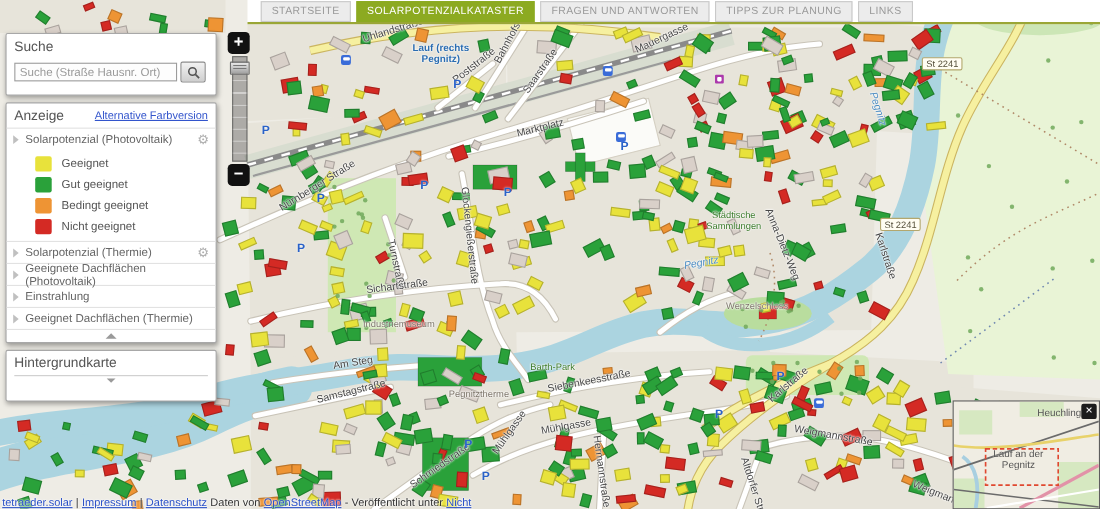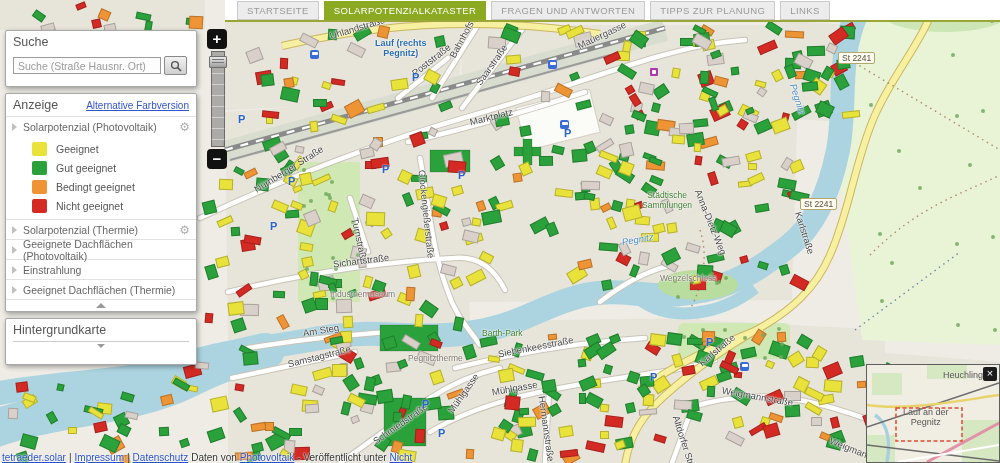--- a/index.html
+++ b/index.html
@@ -885,15 +885,15 @@
         <path d="M 0,80 L 132,96" stroke="#6b6b6b" stroke-width="1.4" fill="none"></path>
         <path d="M 0,40 C 40,46 90,36 132,30" stroke="#e8d26a" stroke-width="2.5" fill="none"></path>
         <path d="M 60,97 L 132,58" stroke="#e292a8" stroke-width="3" fill="none"></path>
         <path d="M 30,97 L 132,80" stroke="#fff" stroke-width="2" fill="none"></path>
         <rect x="29" y="43" width="66" height="33" fill="none" stroke="#e04830" stroke-width="1.5" stroke-dasharray="4 2.5"></rect>
       </svg>
     <div id="mini-close">×</div>
   <div class="mm-label" style="left: 76px; top: 5px;">Heuchling</div><div class="mm-label" style="left: 36px; top: 42px;">Lauf an der
 Pegnitz</div></div>
 
-  <div id="attrib"><a>tetraeder.solar</a><span>|</span><a>Impressum</a><span>|</span><a>Datenschutz</a><span>Daten von</span><a>Photovoltaik</a><span>- Veröffentlicht unter</span><a>Nicht</a></div>
+  <div id="attrib"><a>tetraeder.solar</a><span>|</span><a>Impressum</a><span>|</span><a>Datenschutz</a><span>Daten von</span><a>OpenStreetMap</a><span>- Veröffentlicht unter</span><a>Nicht</a></div>
 
 </div>
 
 </body></html>

